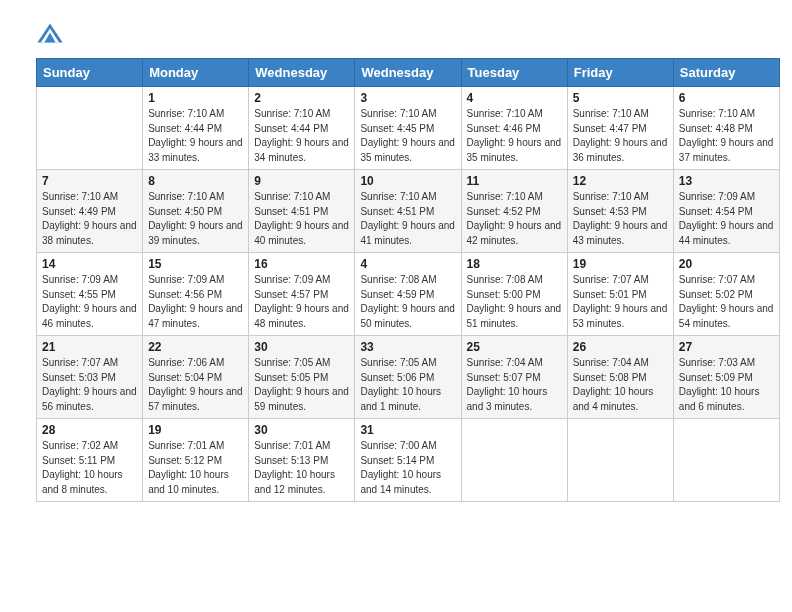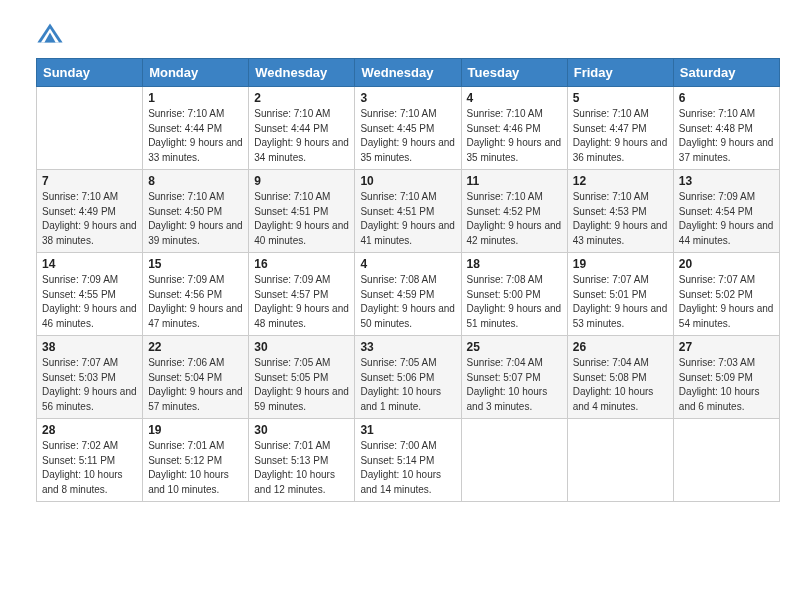--- a/index.html
+++ b/index.html
@@ -216,21 +216,21 @@
             <div class="day-num">19</div>
             <div class="day-info">Sunrise: 7:07 AM<br>Sunset: 5:01 PM<br>Daylight: 9 hours and 53 minutes.</div>
           </td>
           <td>
             <div class="day-num">20</div>
             <div class="day-info">Sunrise: 7:07 AM<br>Sunset: 5:02 PM<br>Daylight: 9 hours and 54 minutes.</div>
           </td>
         </tr>
         <tr>
           <td>
-            <div class="day-num">38</div>
+            <div class="day-num">21</div>
             <div class="day-info">Sunrise: 7:07 AM<br>Sunset: 5:03 PM<br>Daylight: 9 hours and 56 minutes.</div>
           </td>
           <td>
             <div class="day-num">22</div>
             <div class="day-info">Sunrise: 7:06 AM<br>Sunset: 5:04 PM<br>Daylight: 9 hours and 57 minutes.</div>
           </td>
           <td>
             <div class="day-num">30</div>
             <div class="day-info">Sunrise: 7:05 AM<br>Sunset: 5:05 PM<br>Daylight: 9 hours and 59 minutes.</div>
           </td>

